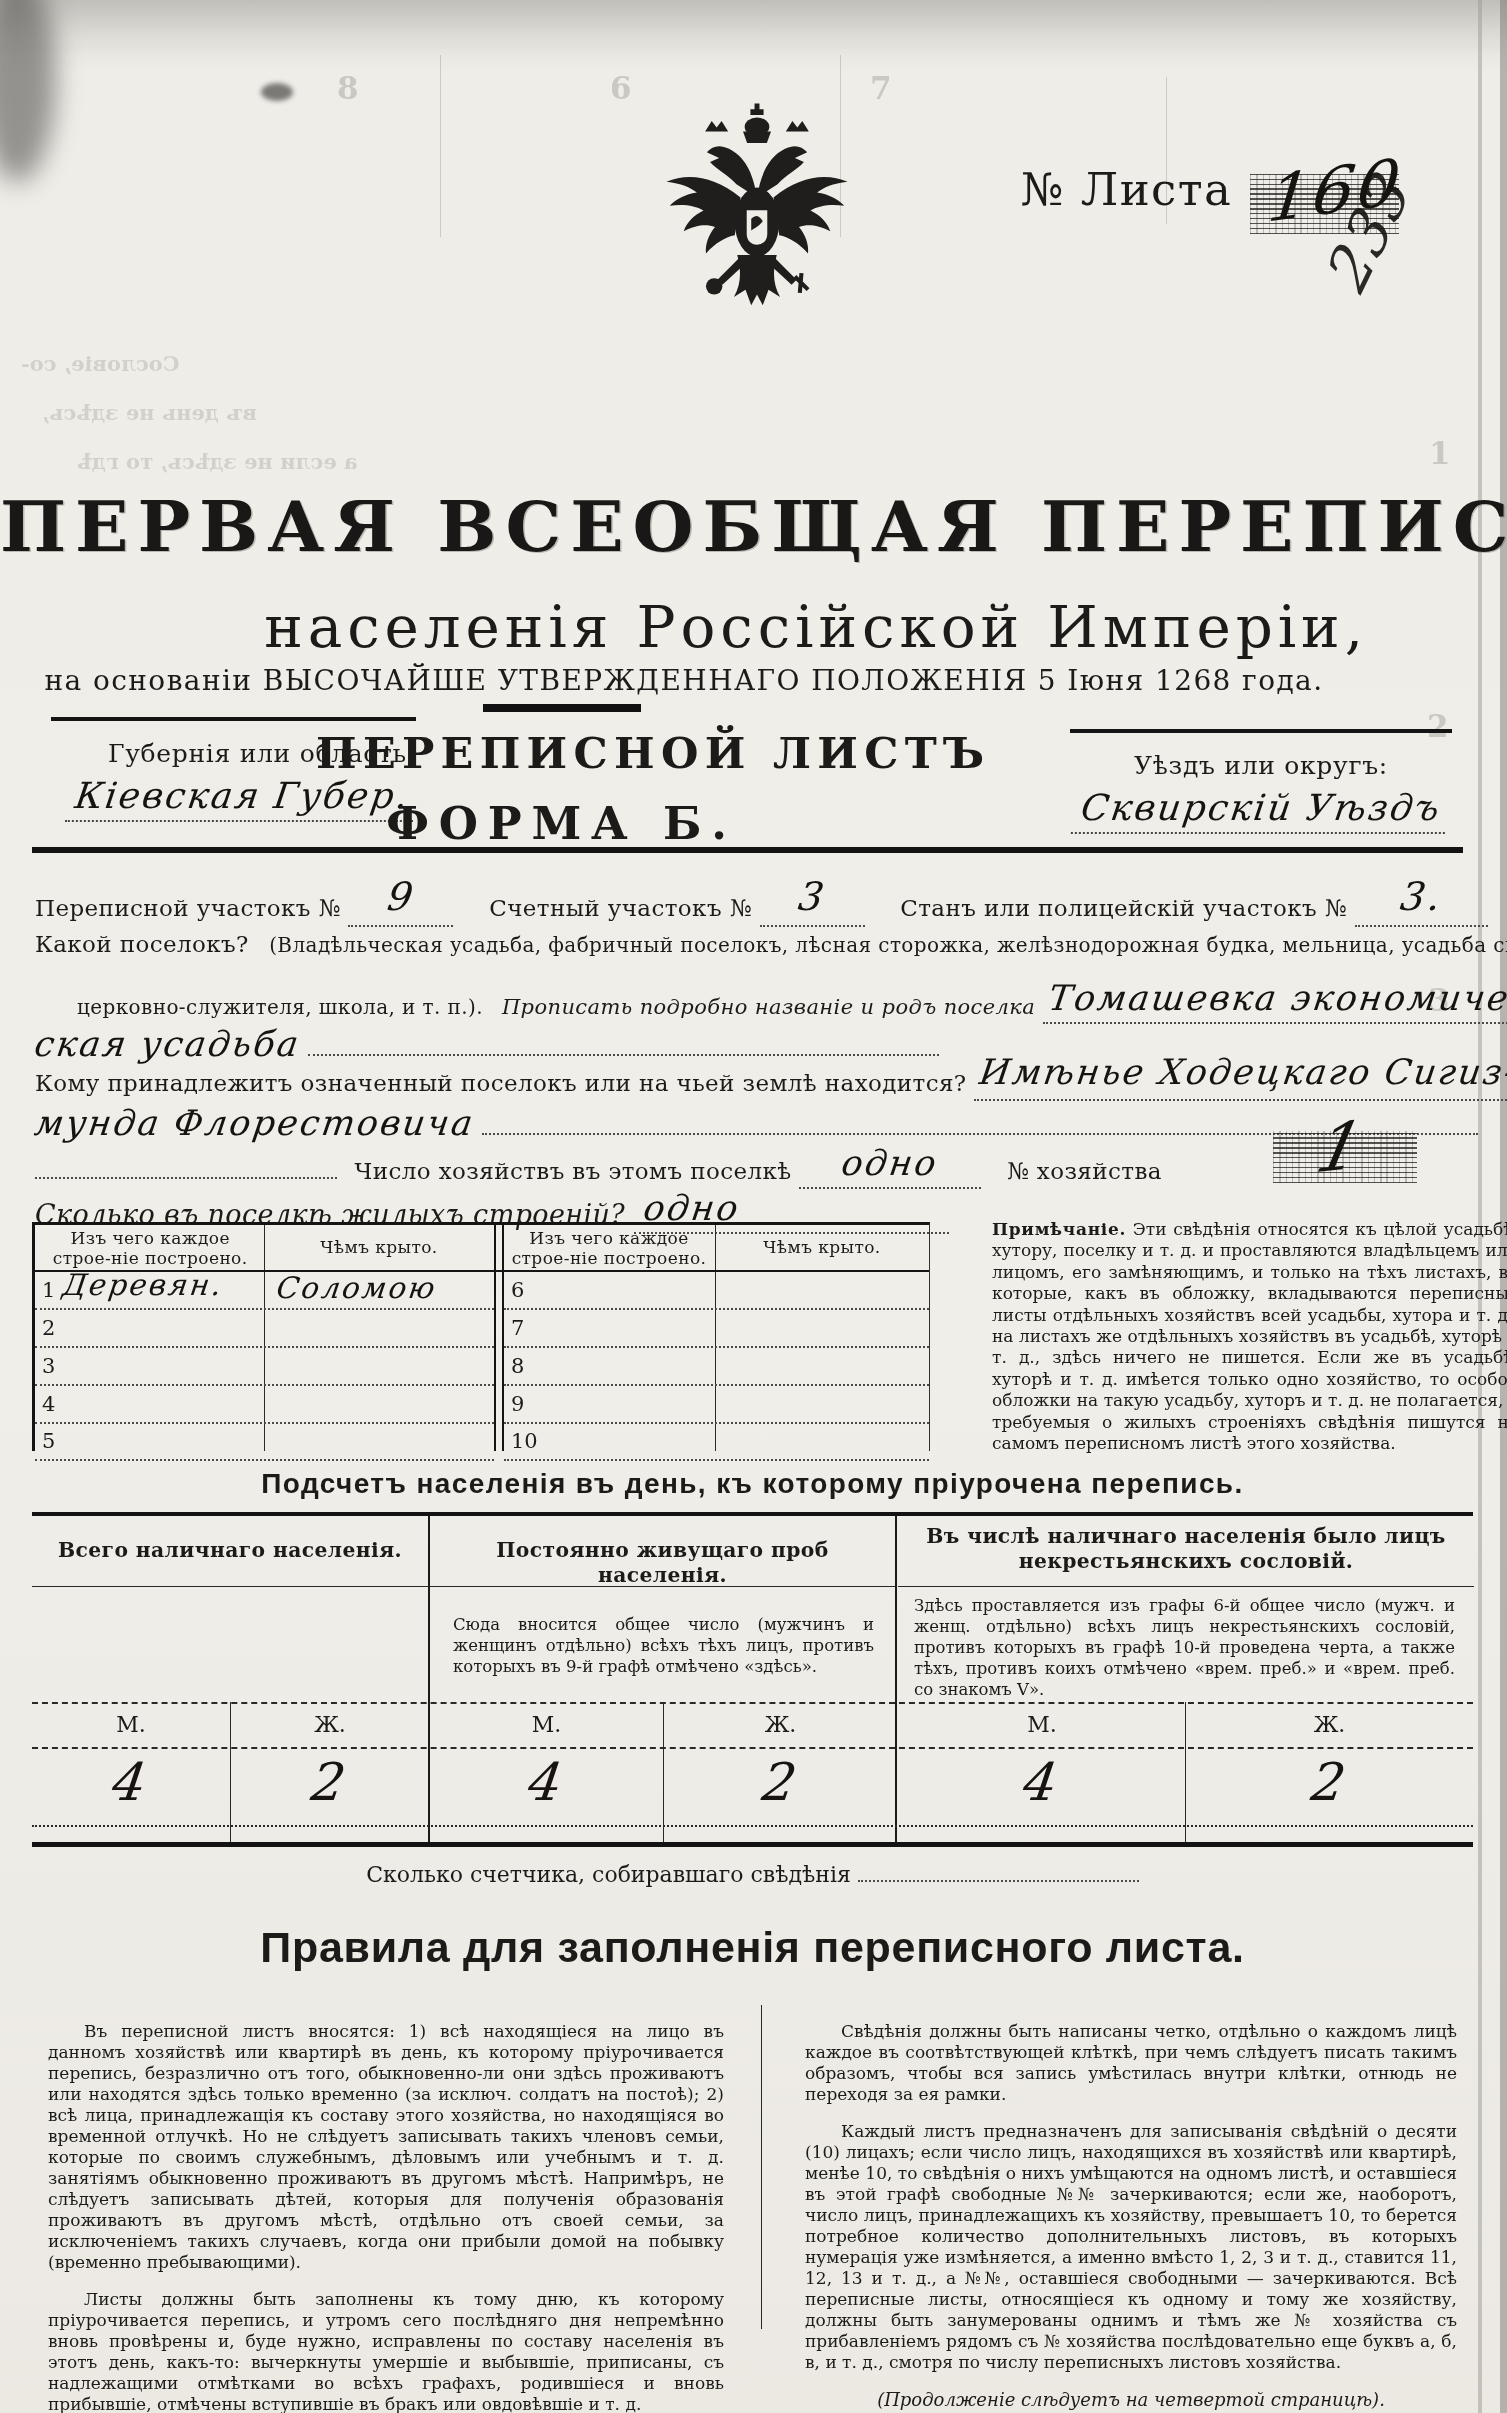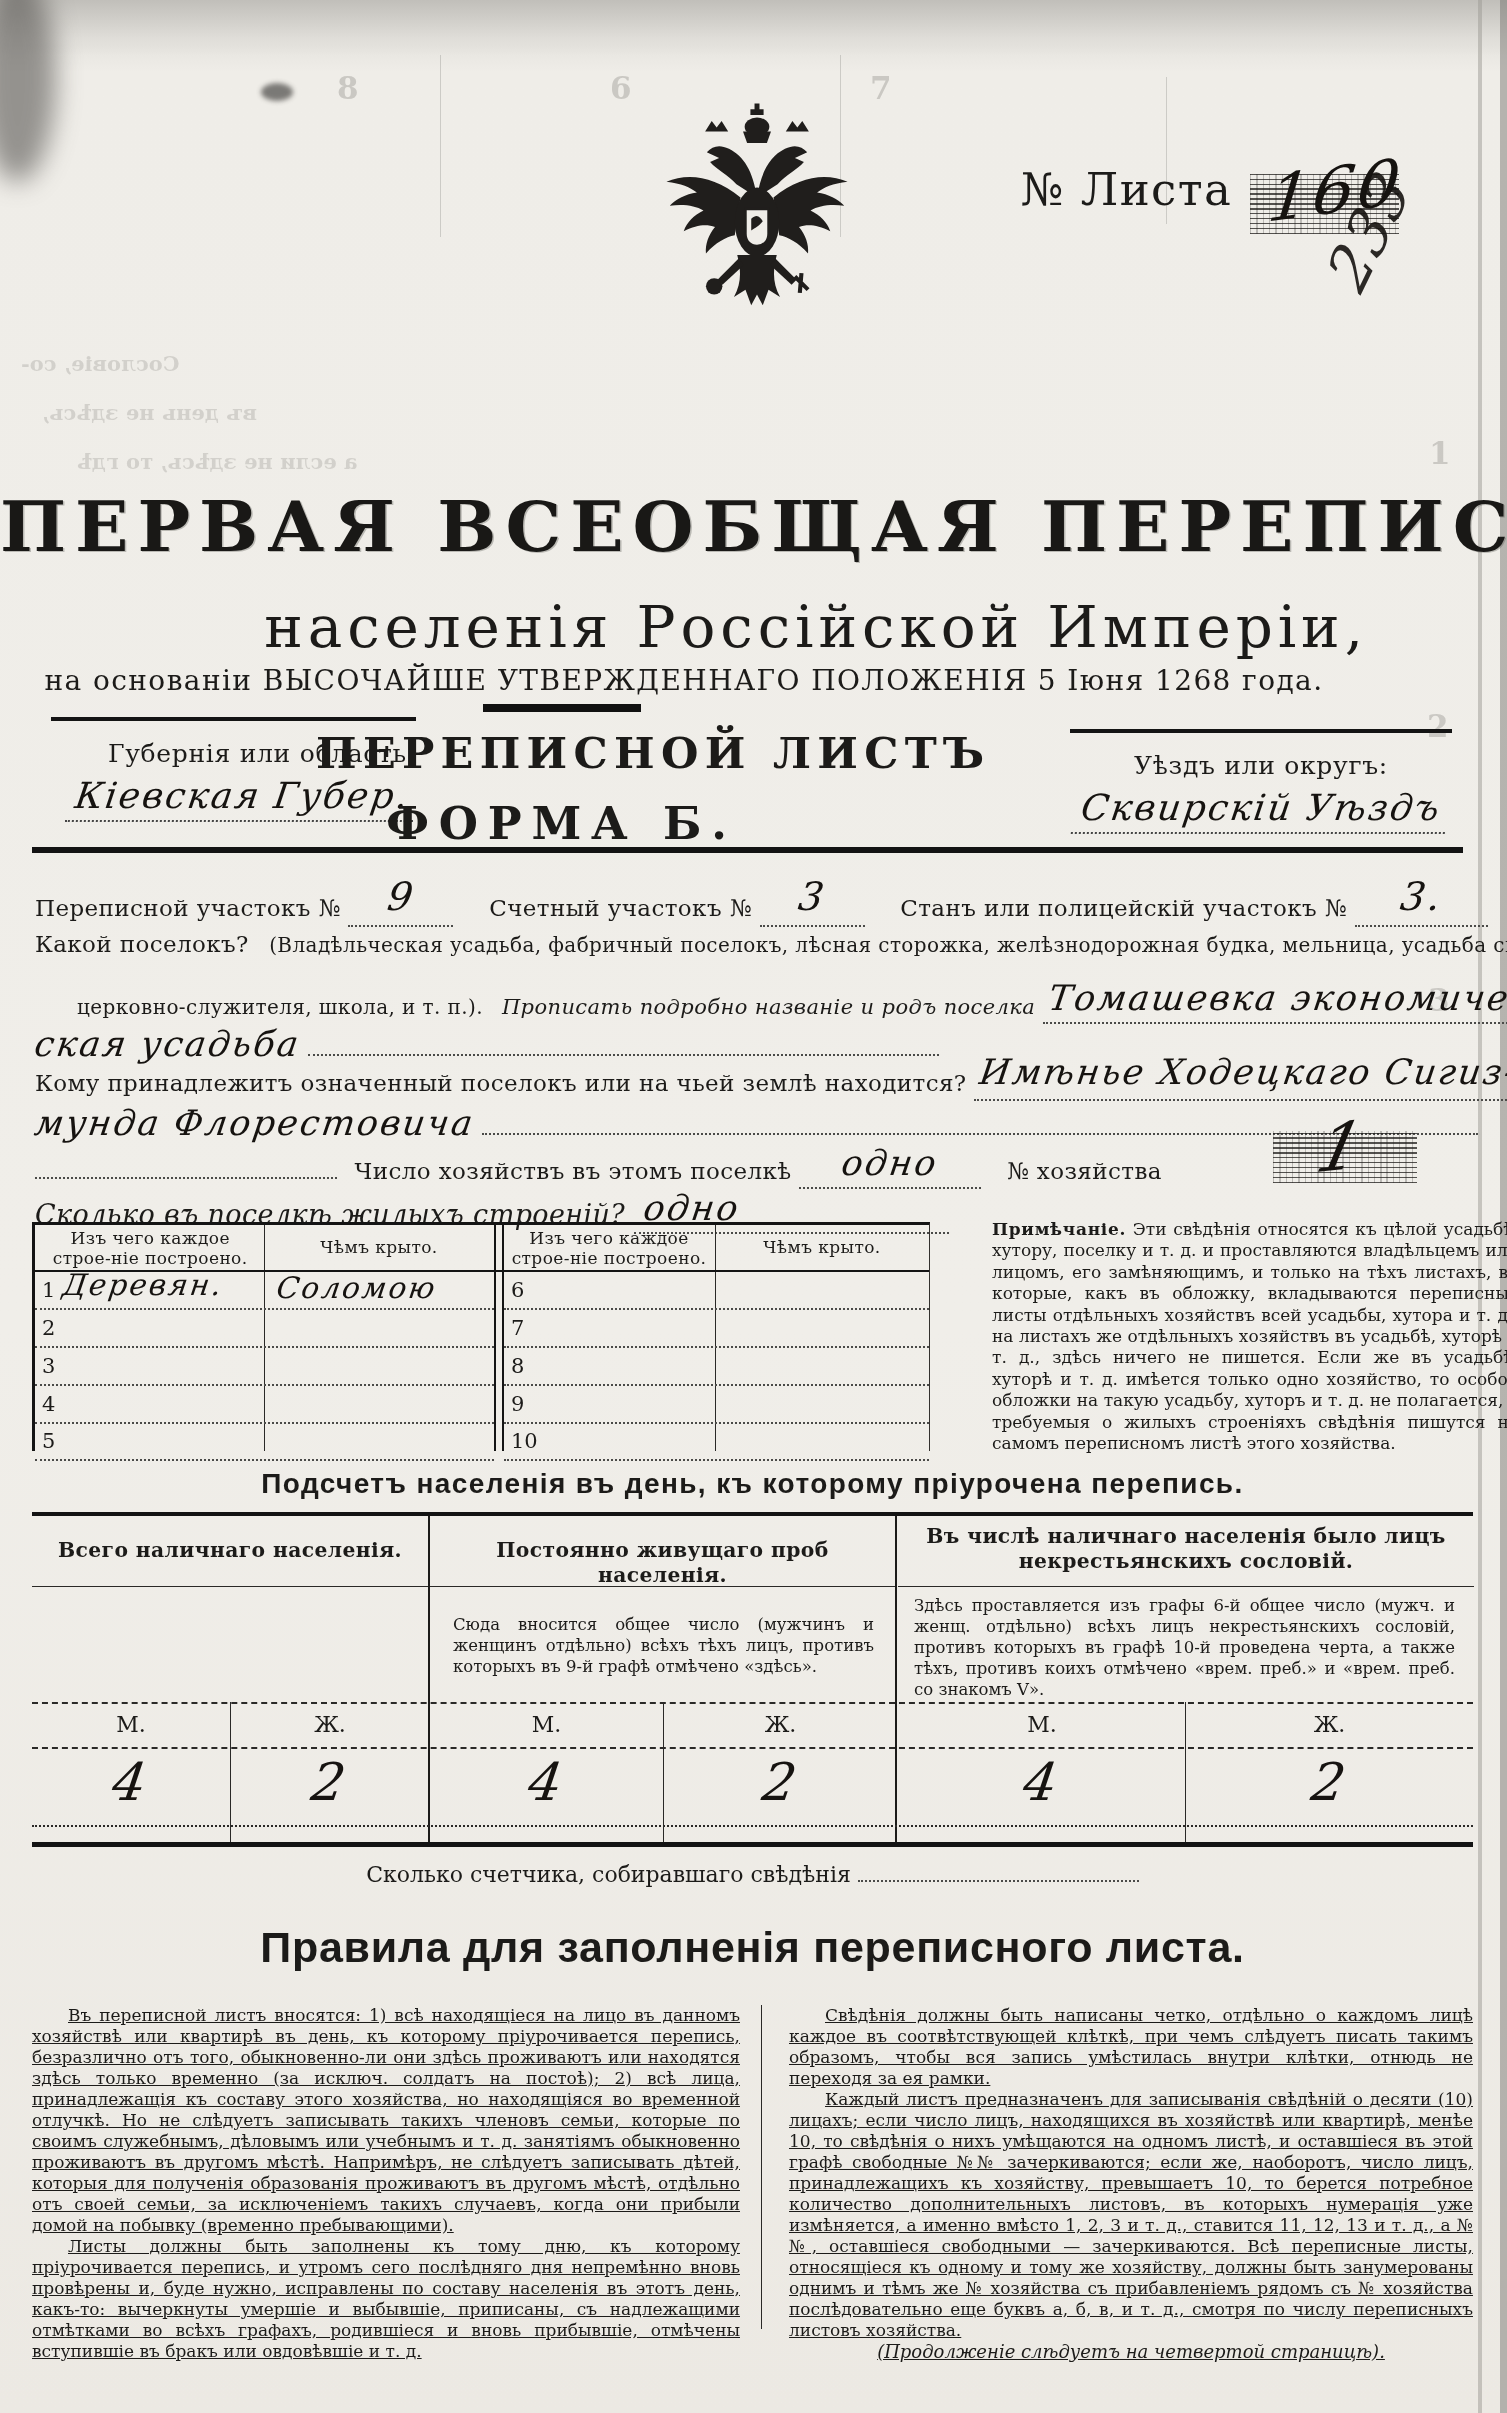--- a/index.html
+++ b/index.html
@@ -86,21 +86,21 @@
   .csdesc{font-size:16.5px;line-height:21px;text-align:justify;}
   .csmj{font-size:22px;text-align:center;}
   .csval{font-size:52px;text-align:center;}
   
   .sig{left:32px;top:1860px;width:1441px;text-align:center;font-size:22px;}
   .sig .dots{display:inline-block;width:281px;border-bottom:2.1px dotted #4a4a48;height:19.6px;}
   
   .rtitle{left:32px;top:1923px;width:1441px;text-align:center;
      font-family:"Liberation Sans","DejaVu Sans",sans-serif;font-weight:bold;font-size:43px;letter-spacing:0.7px;}
   .rcol{font-size:17px;line-height:21px;text-align:justify;}
-  .rcol p{margin:0;text-indent:36px;text-decoration:underline;}
+  .rcol p{margin:16px;text-indent:36px;}
   .rdivider{left:761px;top:2005px;width:1.4px;height:324px;background:#2a2927;}
   .rcont{font-style:italic;text-align:center;margin-top:9.8px;text-indent:0 !important;font-size:18px;}
 </style>
 </head>
 <body>
 
 <div id="page">
 
   <div class="abs topband"></div>
   <div class="abs cornerblob"></div>

